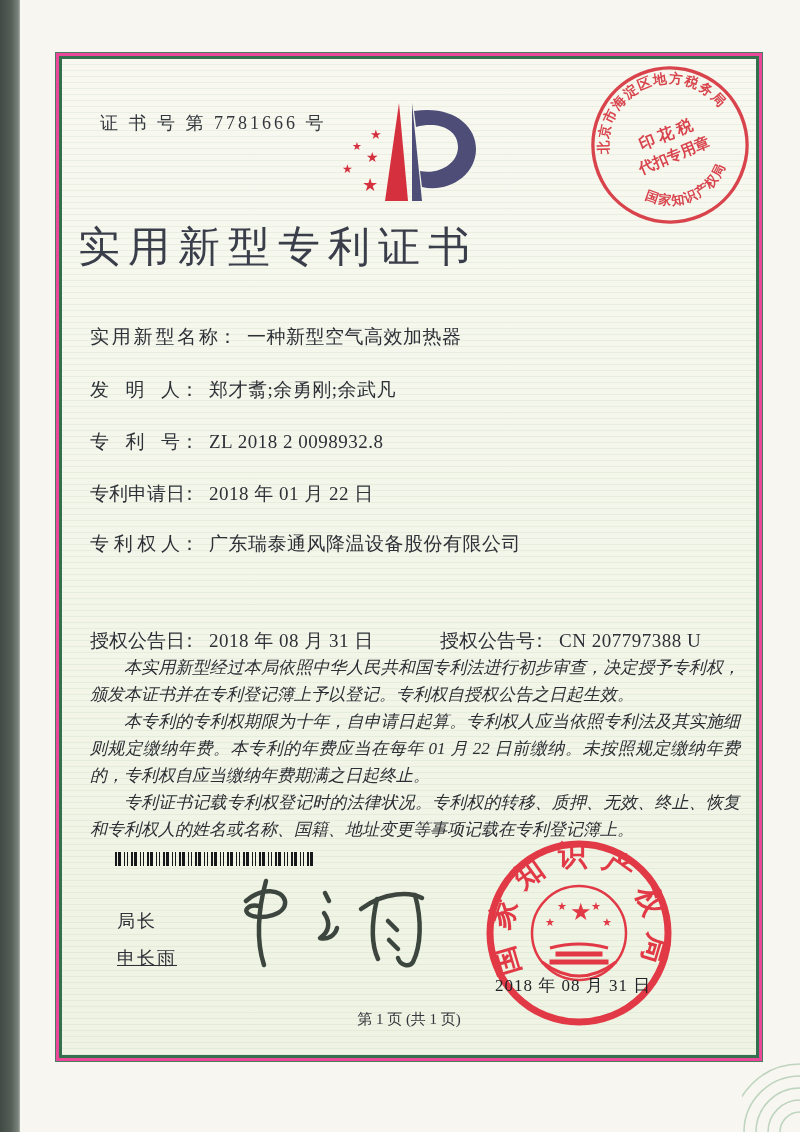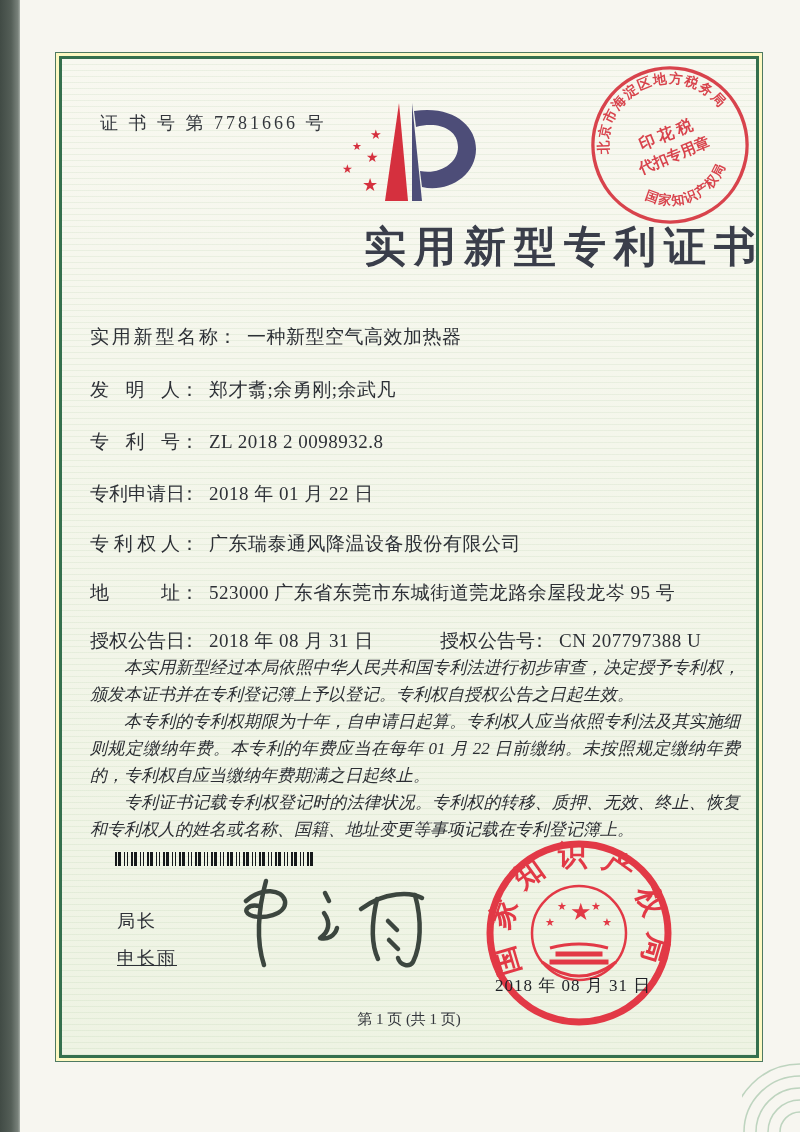--- a/index.html
+++ b/index.html
@@ -9,33 +9,33 @@
     background:#f7f6f0; overflow:hidden;
     font-family:"Liberation Serif","DejaVu Serif",serif;
     color:#2d3036;
   }
   .edge-strip {
     position:absolute; left:0; top:0; width:20px; height:1132px;
     background:linear-gradient(90deg,#414b45 0%,#545e57 55%,#79827b 90%,#a9b0a9 100%);
   }
   .frame-outer {
     position:absolute; left:55px; top:52px; width:708px; height:1010px;
-    border:1.5px solid #4e7a62; padding:3px; background:#fef9c3;
+    border:1.5px solid #4e7a62; padding:3px; background:#ec4899;
   }
   .frame-inner {
     position:relative; width:100%; height:100%;
     border:3px solid #35704e;
     background-image:
       repeating-linear-gradient(0deg, rgba(145,185,135,.13) 0 1px, rgba(0,0,0,0) 1px 6px),
       linear-gradient(#f8f8f0,#eef3e3);
   }
   .cert-no { position:absolute; left:38px; top:52px; font-size:18px; letter-spacing:3px; color:#33363c; }
   .doc-title {
-    position:absolute; top:160px; left:8px; width:100%; text-align:right;
-    font-size:42px; font-weight:bold; letter-spacing:8px; color:#3a3e4a;
+    position:absolute; top:160px; left:16px; width:100%; text-align:left;
+    font-size:42px; font-weight:normal; letter-spacing:8px; color:#3a3e4a;
   }
   
   .tax-stamp { position:absolute; left:522px; top:0px; width:172px; height:172px; }
   
   .logo { position:absolute; left:266px; top:38px; width:162px; height:114px; }
   
   .frow { position:absolute; left:28px; font-size:19px; white-space:nowrap; color:#2d3036; }
   .flabel {
     display:inline-block; width:90px; text-align:justify; text-align-last:justify;
     text-justify:inter-character; vertical-align:bottom;
@@ -118,23 +118,20 @@
         <span class="flabel">发明人</span><span class="fcolon">：</span><span class="fvalue">郑才翥;余勇刚;余武凡</span>
       </div>
       <div class="frow r2">
         <span class="flabel">专利号</span><span class="fcolon">：</span><span class="fvalue">ZL 2018 2 0098932.8</span>
       </div>
       <div class="frow r3">
         <span class="flabel">专利申请日</span><span class="fcolon">：</span><span class="fvalue">2018 年 01 月 22 日</span>
       </div>
       <div class="frow r4">
         <span class="flabel">专利权人</span><span class="fcolon">：</span><span class="fvalue">广东瑞泰通风降温设备股份有限公司</span>
-      </div>
-      <div class="frow r5">
-        <span class="flabel">地址</span><span class="fcolon">：</span><span class="fvalue">523000 广东省东莞市东城街道莞龙路余屋段龙岑 95 号</span>
       </div>
       <div class="frow r6">
         <span class="flabel">授权公告日</span><span class="fcolon">：</span><span class="fvalue">2018 年 08 月 31 日</span>
       </div>
       <div class="frow-right">
         <span class="flabel">授权公告号</span><span class="fcolon">：</span><span class="fvalue">CN 207797388 U</span>
       </div>
 
       <div class="body-text">
         <p>本实用新型经过本局依照中华人民共和国专利法进行初步审查，决定授予专利权，颁发本证书并在专利登记簿上予以登记。专利权自授权公告之日起生效。</p>

